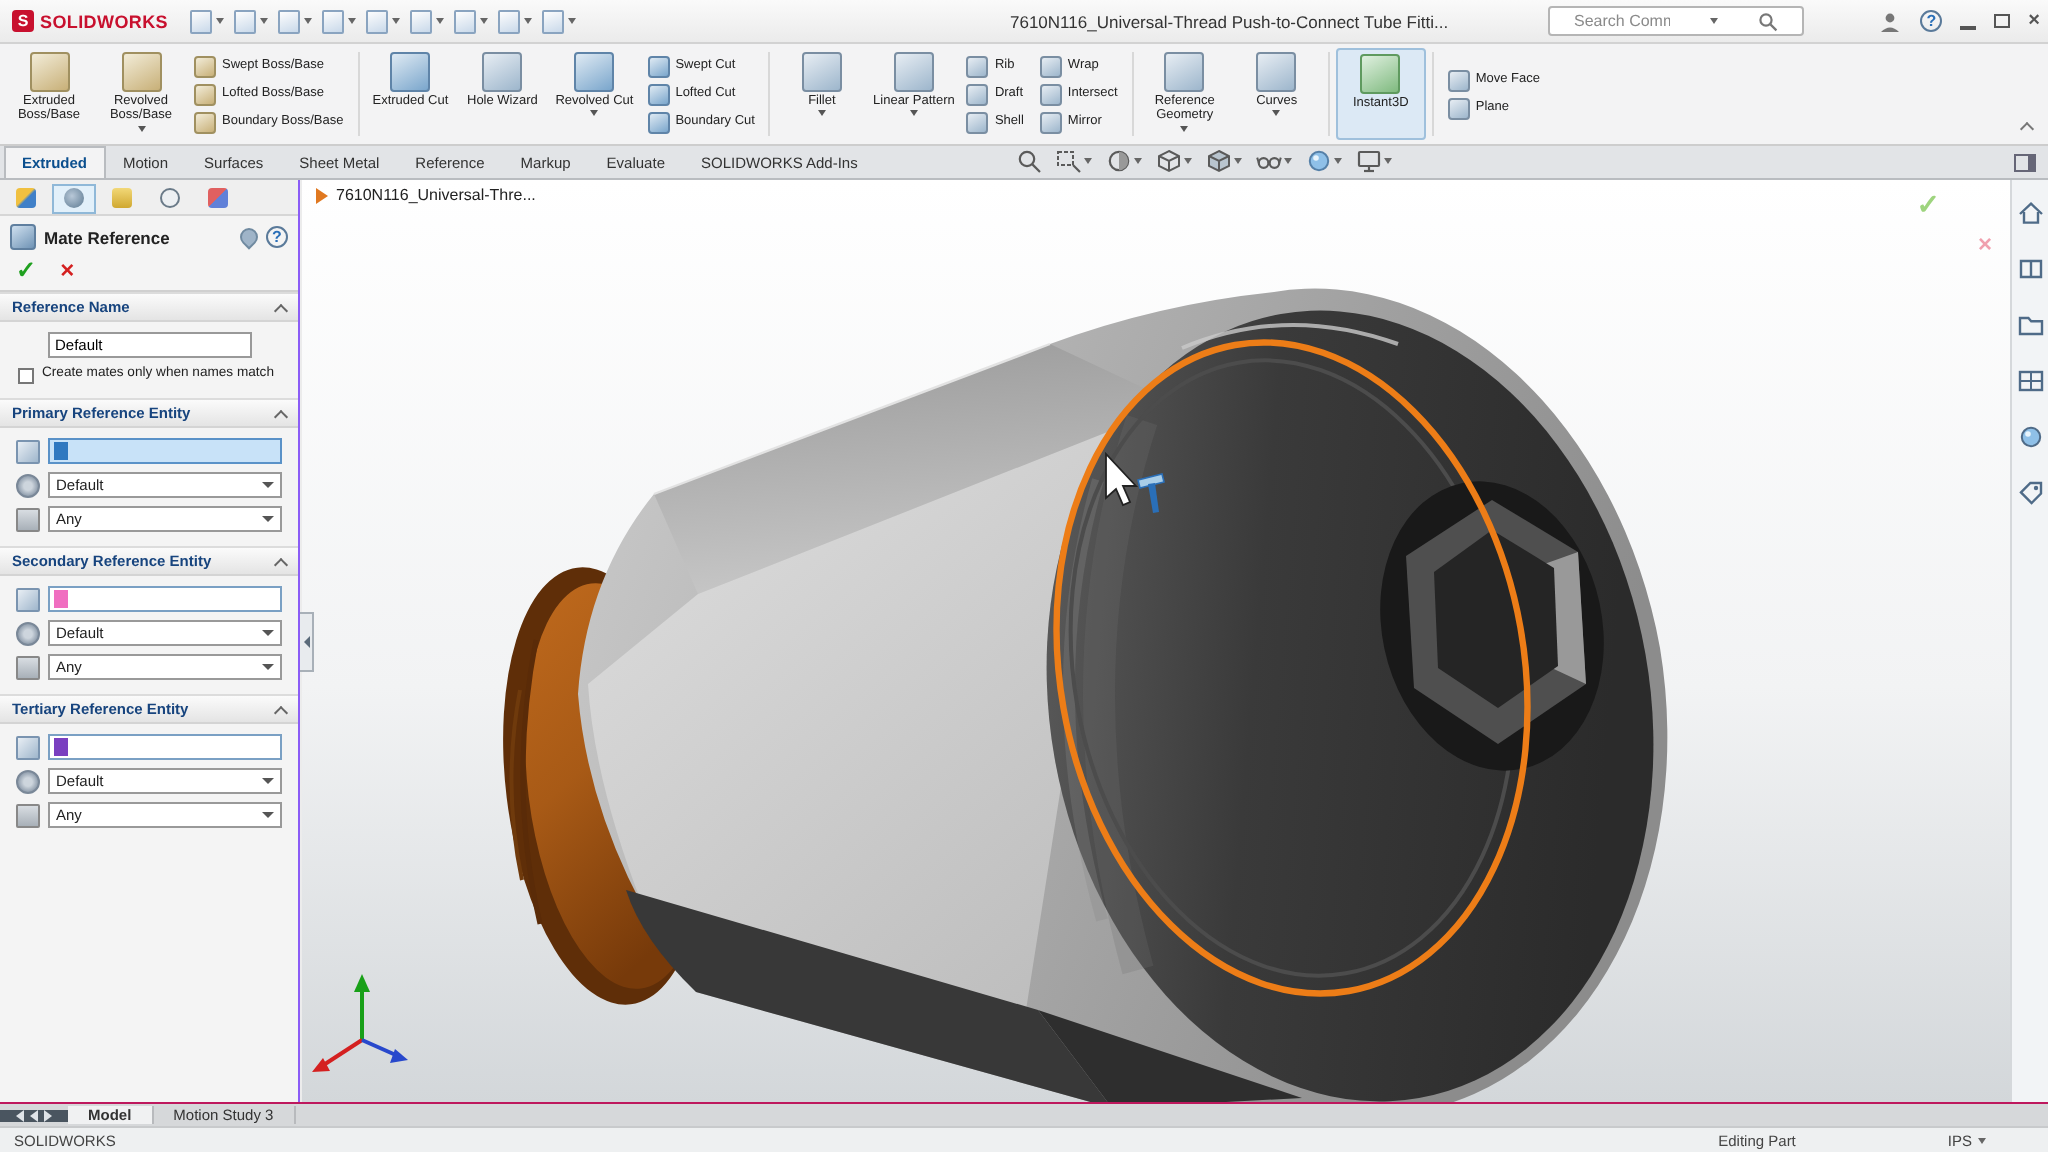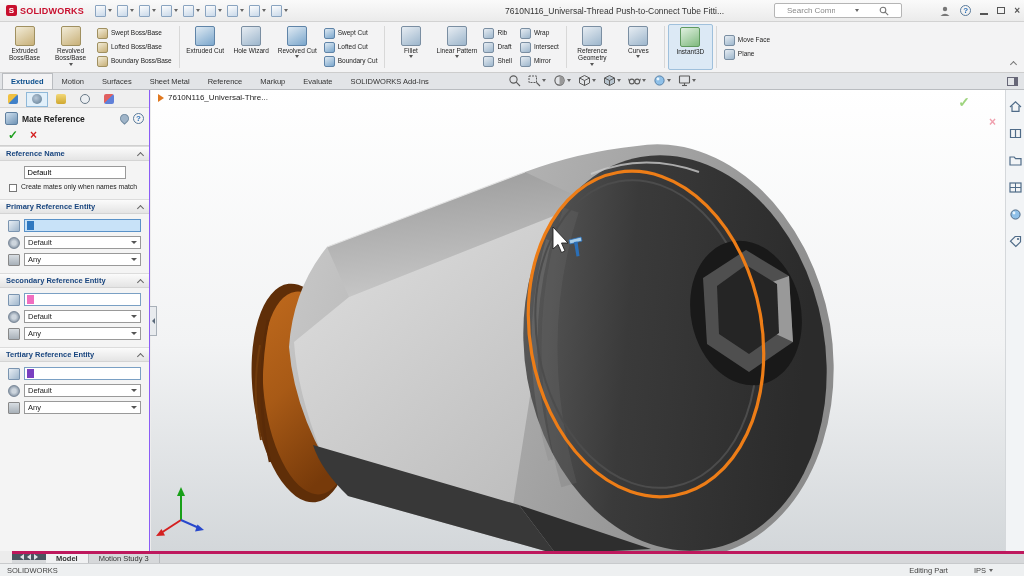--- a/index.html
+++ b/index.html
@@ -103,29 +103,29 @@
   
   .viewport{position:absolute;left:151px;right:0;top:0;bottom:0;background:linear-gradient(180deg,#ffffff 0%,#f2f3f4 55%,#d3d7da 100%);overflow:hidden}
   .model-svg{position:absolute;inset:0;width:100%;height:100%}
   .vp-doctab{position:absolute;top:3px;left:7px;display:flex;align-items:center;gap:4px;font-size:8px;color:#222;z-index:2}
   .doctab-arrow{width:0;height:0;border-top:4px solid transparent;border-bottom:4px solid transparent;border-left:6px solid #e07820}
   .vp-ok{position:absolute;top:4px;right:54px;color:#9ed47e;font-size:14px;font-weight:bold;z-index:2}
   .vp-cancel{position:absolute;top:25px;right:28px;color:#f0a0ae;font-size:12px;font-weight:bold;z-index:2}
   .taskpane{position:absolute;right:0;top:0;bottom:0;width:19px;background:#f2f4f6;border-left:1px solid #d5d8db;display:flex;flex-direction:column;align-items:center;padding-top:9px;gap:8px;z-index:3}
 
   
-  .modeltabs{position:absolute;left:12px;right:0;bottom:13px;height:12px;background:#d6d8da;border-top:3px solid #be185d;display:flex;align-items:flex-start;font-size:7.5px}
+  .modeltabs{position:absolute;left:0;right:0;bottom:13px;height:12px;background:#d6d8da;border-top:1px solid #be185d;display:flex;align-items:center;font-size:7.5px}
   .mt-nav{width:34px;background:#4a5560;display:flex;align-items:center;justify-content:center;gap:3px}
   .mt-nav i{width:0;height:0;border-top:3px solid transparent;border-bottom:3px solid transparent}
   .mt-nav .lt{border-right:4px solid #dfe3e8}
   .mt-nav .rt{border-left:4px solid #dfe3e8}
   .mt-tab{padding:0 10px;display:flex;align-items:center;color:#333;border-right:1px solid #b8babd;white-space:nowrap}
   .mt-tab.active{background:#f0f1f2;font-weight:bold}
   .statusbar{position:absolute;left:0;right:0;bottom:0;height:13px;background:#eef0f1;border-top:1px solid #c8cacc;display:flex;align-items:center;font-size:7.5px;color:#444;padding:0 7px}
-  .sb-editing{margin-left:auto;margin-right:26px}
+  .sb-editing{margin-left:auto;margin-right:76px}
   .sb-units{margin-right:24px;display:flex;align-items:center;gap:3px}
 </style>
 </head>
 <body>
 
 <div id="app" data-name="solidworks-window">
 
   <div class="titlebar" data-name="titlebar">
     <div class="logo" data-name="solidworks-logo">
       <span class="logo-mark" data-name="solidworks-logo-icon">S</span>

